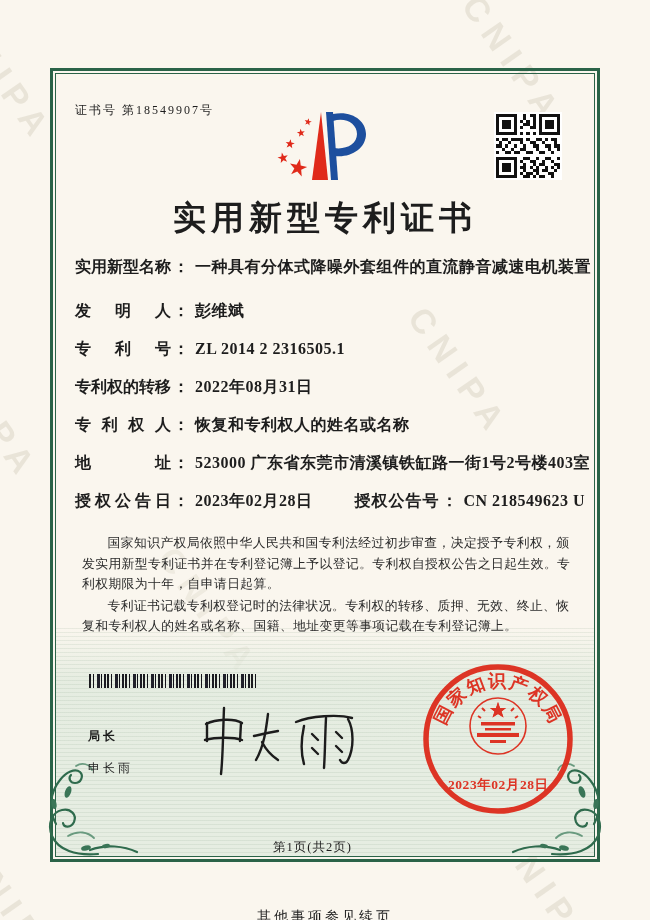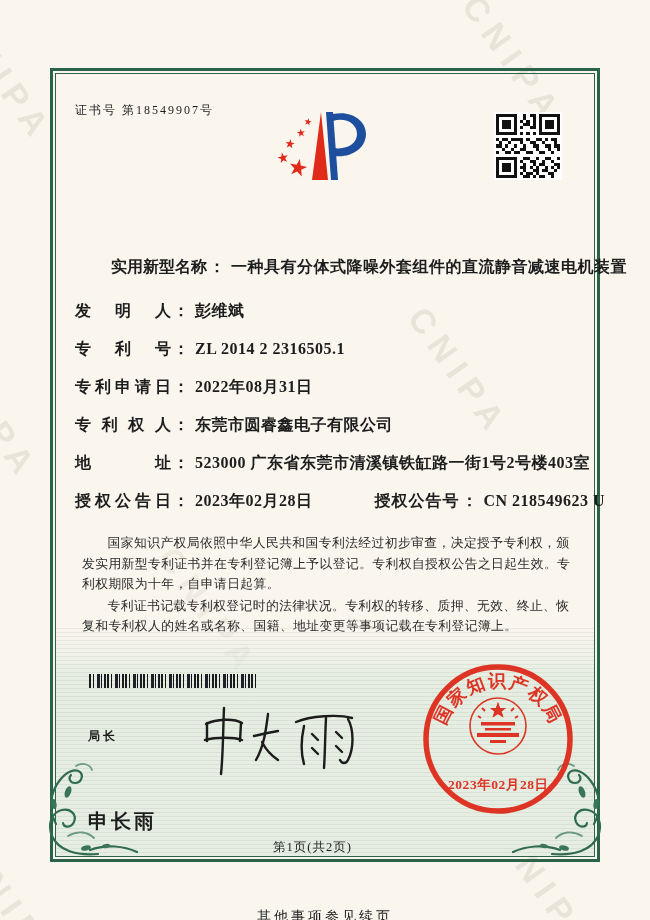--- a/index.html
+++ b/index.html
@@ -22,43 +22,43 @@
   .fl-right{left:510px;top:758px;transform:scaleX(-1);}
   
   .cert-no{position:absolute;left:75px;top:102px;z-index:3;font-size:12px;letter-spacing:2px;}
   .logo{position:absolute;left:276px;top:107px;width:95px;height:80px;z-index:3;}
   .qr{position:absolute;left:494px;top:112px;width:64px;height:64px;z-index:3;background:#fff;padding:2px;}
   .title{position:absolute;left:0;right:0;top:196px;z-index:3;text-align:center;
          font-size:33px;font-weight:bold;letter-spacing:5px;}
   
   .fields{position:absolute;left:75px;top:256px;width:500px;z-index:3;font-size:16px;font-weight:600;}
   .frow{height:38px;line-height:22px;white-space:nowrap;}
-  .frow.gap{height:44px;margin-left:36px;}
+  .frow.gap{height:44px;}
   .flabel{display:inline-block;width:96px;text-align:justify;text-align-last:justify;vertical-align:top;}
   .fcolon{display:inline-block;margin:0 6px 0 2px;}
   .fvalue{letter-spacing:0.5px;}
-  .pair2{margin-left:62px;}
+  .pair2{margin-left:42px;}
   .pair2 .flabel2{letter-spacing:1px;}
   
   .paras{position:absolute;left:82px;top:533px;width:494px;z-index:3;font-size:12.8px;
          line-height:20.5px;letter-spacing:0.4px;color:#2a2a2a;}
   .paras p{margin:0 0 1px 0;text-indent:2em;}
   
   .barcode{position:absolute;left:89px;top:674px;width:168px;height:14px;z-index:4;
     background:repeating-linear-gradient(90deg,
       #1b1b1f 0 2px, transparent 2px 4px,
       #14141a 4px 5px, transparent 5px 8px,
       #20202a 8px 11px, transparent 11px 12px,
       #101018 12px 13px, transparent 13px 15px,
       #1b1b22 15px 17px, transparent 17px 18px);}
   
   .sig-title{position:absolute;left:88px;top:728px;z-index:4;font-size:12px;font-weight:600;
              letter-spacing:3px;font-family:"Liberation Sans","DejaVu Sans",sans-serif;}
-  .sig-name{position:absolute;left:88px;top:760px;z-index:4;font-size:20px;font-weight:700;
-            letter-spacing:3px;font-family:"Liberation Sans","DejaVu Sans",sans-serif;margin-top:48px;}
+  .sig-name{position:absolute;left:88px;top:760px;z-index:4;font-size:12px;font-weight:400;
+            letter-spacing:3px;font-family:"Liberation Sans","DejaVu Sans",sans-serif;}
   .signature{position:absolute;left:192px;top:702px;width:185px;height:80px;z-index:4;}
   .seal{position:absolute;left:418px;top:660px;width:160px;height:160px;z-index:5;opacity:0.95;}
   
   .page-info{position:absolute;left:50px;width:525px;top:839px;z-index:4;text-align:center;
              font-size:12.5px;letter-spacing:1px;}
   .cont-note{position:absolute;left:0;right:0;top:876px;z-index:3;text-align:center;
              font-size:14px;letter-spacing:3px;margin-top:32px;}
 </style>
 </head>
 <body>
@@ -156,36 +156,37 @@
                M9 14h2v1h-2M13 14h1v1h-1M16 14h2v1h-2M20 14h1v1h-1
                M8 15h1v1h-1M11 15h2v1h-2M15 15h1v1h-1M18 15h1v1h-1
                M9 16h1v1h-1M12 16h1v1h-1M14 16h2v1h-2M19 16h2v1h-2
                M8 17h2v1h-2M11 17h1v1h-1M13 17h1v1h-1M16 17h1v1h-1M18 17h1v1h-1M20 17h1v1h-1
                M9 18h1v1h-1M12 18h2v1h-2M15 18h2v1h-2M19 18h1v1h-1
                M8 19h1v1h-1M10 19h2v1h-2M13 19h1v1h-1M17 19h2v1h-2
                M9 20h2v1h-2M12 20h1v1h-1M14 20h2v1h-2M18 20h1v1h-1"></path>
     </g>
   </svg>
 
+  <div class="title">实用新型专利证书</div>
 
   <div class="fields">
     <div class="frow gap">
       <span class="flabel">实用新型名称</span><span class="fcolon">：</span><span class="fvalue">一种具有分体式降噪外套组件的直流静音减速电机装置</span>
     </div>
     <div class="frow">
       <span class="flabel">发明人</span><span class="fcolon">：</span><span class="fvalue">彭维斌</span>
     </div>
     <div class="frow">
       <span class="flabel">专利号</span><span class="fcolon">：</span><span class="fvalue">ZL 2014 2 2316505.1</span>
     </div>
     <div class="frow">
-      <span class="flabel">专利申请日</span><span class="fcolon">：</span><span class="fvalue">2022年08月31日</span>
-    </div>
-    <div class="frow">
-      <span class="flabel">专利权人</span><span class="fcolon">：</span><span class="fvalue">东莞市圆睿鑫电子有限公司</span>
+      <span class="flabel">专利权的转移</span><span class="fcolon">：</span><span class="fvalue">2022年08月31日</span>
+    </div>
+    <div class="frow">
+      <span class="flabel">专利权人</span><span class="fcolon">：</span><span class="fvalue">恢复和专利权人的姓名或名称</span>
     </div>
     <div class="frow">
       <span class="flabel">地址</span><span class="fcolon">：</span><span class="fvalue">523000 广东省东莞市清溪镇铁缸路一街1号2号楼403室</span>
     </div>
     <div class="frow">
       <span class="flabel">授权公告日</span><span class="fcolon">：</span><span class="fvalue">2023年02月28日</span><span class="pair2"><span class="flabel2">授权公告号</span><span class="fcolon">：</span><span class="fvalue">CN 218549623 U</span></span>
     </div>
   </div>
 
   <div class="paras">

